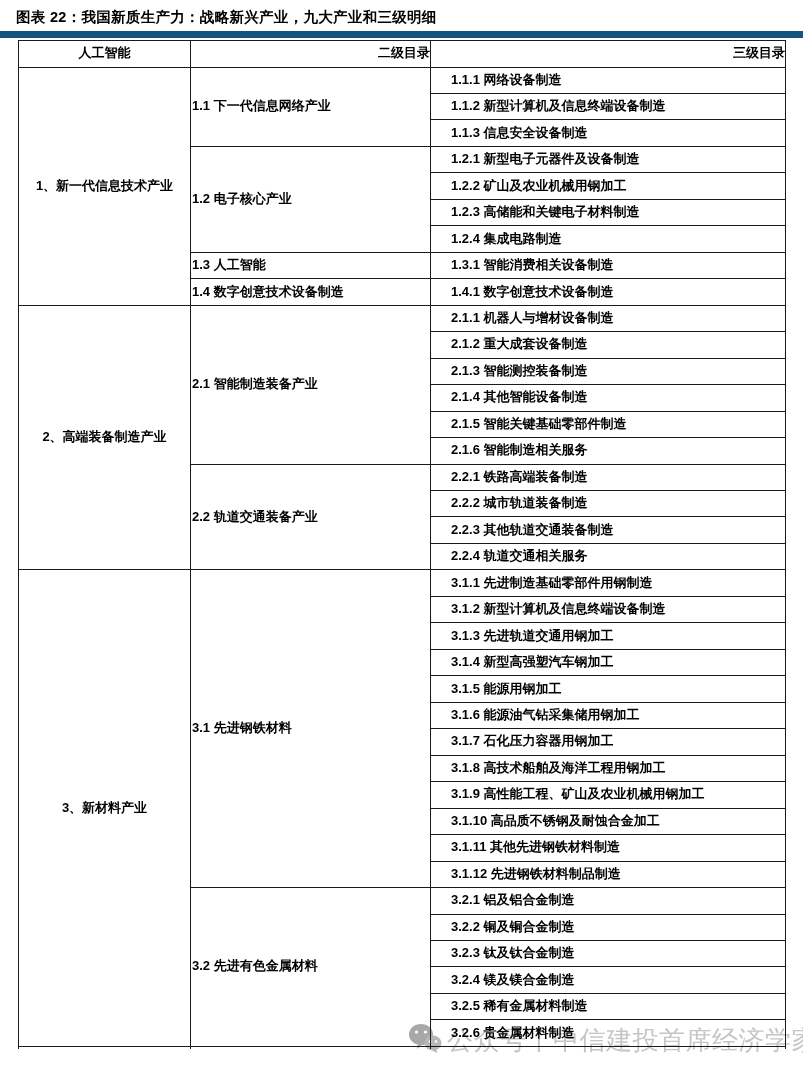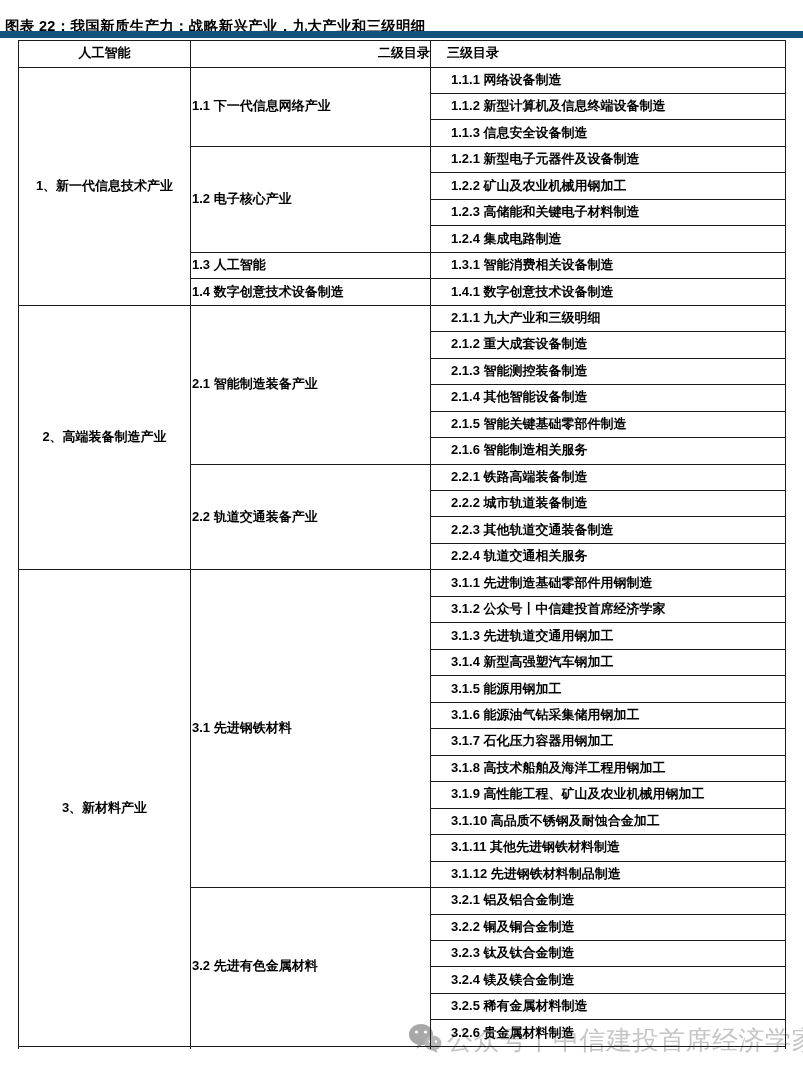--- a/index.html
+++ b/index.html
@@ -4,24 +4,23 @@
 <style>
   * { margin: 0; padding: 0; box-sizing: border-box; }
   html { background: #ffffff; }
   body {
     width: 803px; height: 1065px;
     position: relative; overflow: hidden;
     font-family: "Liberation Sans", "DejaVu Sans", sans-serif;
     color: #000;
   }
   .page-title {
-    position: absolute; left: 5px; top: 8px;
+    position: absolute; left: 16px; top: 8px;
     font-size: 14.5px; font-weight: bold; letter-spacing: 0.3px;
     white-space: nowrap;
-    margin-top: 9px;
   }
   .accent-bar {
     position: absolute; left: 0; top: 31px;
     width: 803px; height: 7px;
   }
   table.catalog {
     position: absolute; left: 18px; top: 40px;
     width: 767px;
     border-collapse: collapse; table-layout: fixed;
   }
@@ -52,21 +51,21 @@
 
 <div class="page-title">图表 22：我国新质生产力：战略新兴产业，九大产业和三级明细</div>
 
 <div class="accent-bar" style="background: rgb(21, 83, 127);"></div>
 
 <table class="catalog">
   <thead>
     <tr>
       <th class="c1">人工智能</th>
       <th class="c2" style="text-align:right;padding-left:12px;">二级目录</th>
-      <th class="c3" style="text-align:left;padding-left:16px;">三级目录</th>
+      <th class="c3" style="text-align:right;padding-left:16px;">三级目录</th>
     </tr>
   </thead>
   <tbody>
       <tr>
         <td class="c1" rowspan="9">1、新一代信息技术产业</td>
         <td class="c2" rowspan="3">1.1 下一代信息网络产业</td>
         <td class="c3">1.1.1 网络设备制造</td>
       </tr>
       <tr>
         <td class="c3">1.1.2 新型计算机及信息终端设备制造</td>
@@ -91,21 +90,21 @@
         <td class="c2" rowspan="1">1.3 人工智能</td>
         <td class="c3">1.3.1 智能消费相关设备制造</td>
       </tr>
       <tr>
         <td class="c2" rowspan="1">1.4 数字创意技术设备制造</td>
         <td class="c3">1.4.1 数字创意技术设备制造</td>
       </tr>
       <tr>
         <td class="c1" rowspan="10">2、高端装备制造产业</td>
         <td class="c2" rowspan="6">2.1 智能制造装备产业</td>
-        <td class="c3">2.1.1 九大产业和三级明细</td>
+        <td class="c3">2.1.1 机器人与增材设备制造</td>
       </tr>
       <tr>
         <td class="c3">2.1.2 重大成套设备制造</td>
       </tr>
       <tr>
         <td class="c3">2.1.3 智能测控装备制造</td>
       </tr>
       <tr>
         <td class="c3">2.1.4 其他智能设备制造</td>
       </tr>
@@ -127,21 +126,21 @@
       </tr>
       <tr>
         <td class="c3">2.2.4 轨道交通相关服务</td>
       </tr>
       <tr>
         <td class="c1" rowspan="18">3、新材料产业</td>
         <td class="c2" rowspan="12">3.1 先进钢铁材料</td>
         <td class="c3">3.1.1 先进制造基础零部件用钢制造</td>
       </tr>
       <tr>
-        <td class="c3">3.1.2 公众号丨中信建投首席经济学家</td>
+        <td class="c3">3.1.2 新型计算机及信息终端设备制造</td>
       </tr>
       <tr>
         <td class="c3">3.1.3 先进轨道交通用钢加工</td>
       </tr>
       <tr>
         <td class="c3">3.1.4 新型高强塑汽车钢加工</td>
       </tr>
       <tr>
         <td class="c3">3.1.5 能源用钢加工</td>
       </tr>

